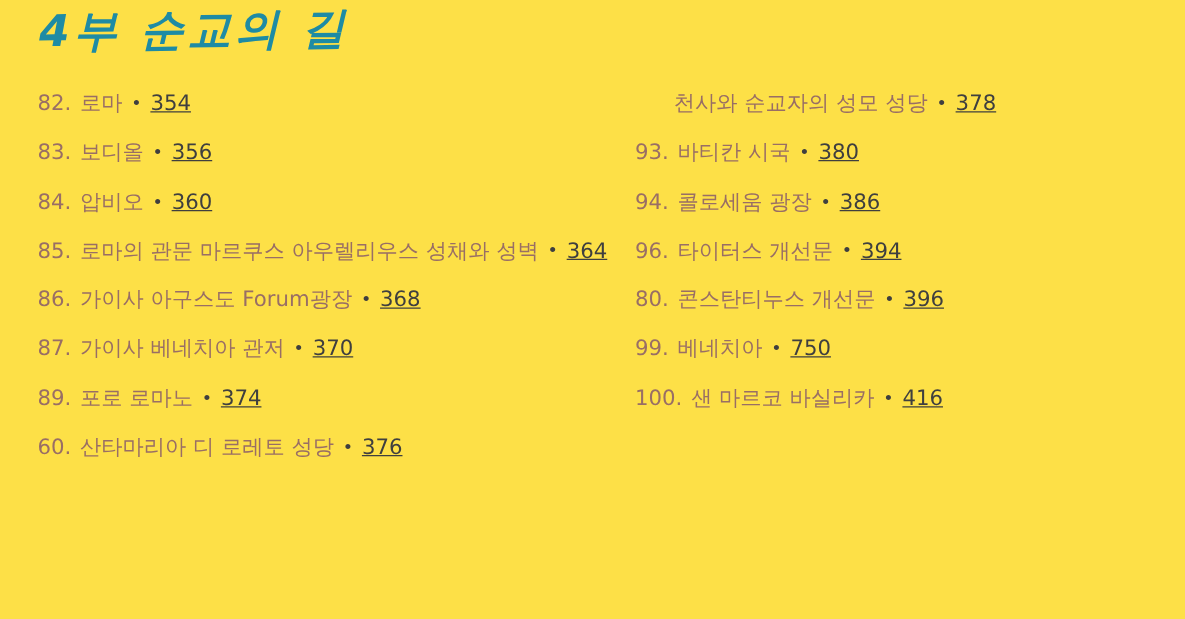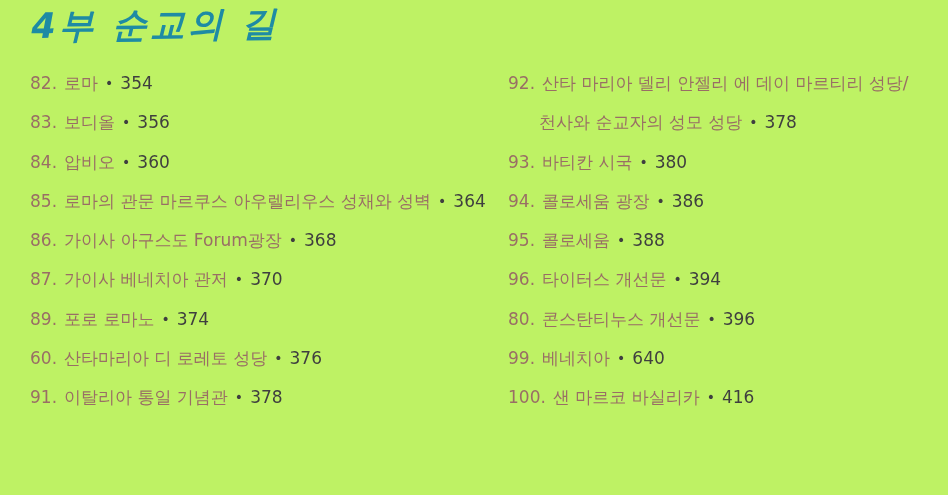--- a/index.html
+++ b/index.html
@@ -4,21 +4,21 @@
 <style>
   html, body { margin: 0; padding: 0; }
   body {
     background: #ffffff;
     font-family: "DejaVu Sans", sans-serif;
   }
   .page {
     position: relative;
     width: 948px;
     height: 495px;
-    background: #bef264;
+    background: #fde047;
     overflow: hidden;
   }
   .section-title {
     position: absolute;
     left: 31px;
     top: 0px;
     margin: 0;
     font-size: 35px;
     line-height: 52px;
     font-weight: bold;
@@ -42,21 +42,21 @@
     color: #996e65;
     white-space: nowrap;
   }
   .row .num { margin-right: 7px; text-align: right; }
   .row .sep {
     color: #3f3f3f;
     margin: 0 7px;
     font-size: 14px;
     vertical-align: 1px;
   }
-  .row .pg { color: #3f3f3f; }
+  .row .pg { color: #3f3f3f; text-decoration: underline; }
   .row.cont { padding-left: 31px; }
 </style>
 </head>
 <body>
 
 <div class="page">
 
   <h1 class="section-title">4부 순교의 길</h1>
 
   <div class="col col-left">
@@ -77,48 +77,39 @@
     </div>
     <div class="row">
       <span class="num">87.</span><span class="ttl">가이사 베네치아 관저</span><span class="sep">•</span><span class="pg">370</span>
     </div>
     <div class="row">
       <span class="num">89.</span><span class="ttl">포로 로마노</span><span class="sep">•</span><span class="pg">374</span>
     </div>
     <div class="row">
       <span class="num">60.</span><span class="ttl">산타마리아 디 로레토 성당</span><span class="sep">•</span><span class="pg">376</span>
     </div>
-    <div class="row">
-      <span class="num">91.</span><span class="ttl">이탈리아 통일 기념관</span><span class="sep">•</span><span class="pg">378</span>
-    </div>
   </div>
 
   <div class="col col-right">
-    <div class="row">
-      <span class="num">92.</span><span class="ttl">산타 마리아 델리 안젤리 에 데이 마르티리 성당/</span>
-    </div>
     <div class="row cont">
       <span class="ttl">천사와 순교자의 성모 성당</span><span class="sep">•</span><span class="pg">378</span>
     </div>
     <div class="row">
       <span class="num">93.</span><span class="ttl">바티칸 시국</span><span class="sep">•</span><span class="pg">380</span>
     </div>
     <div class="row">
       <span class="num">94.</span><span class="ttl">콜로세움 광장</span><span class="sep">•</span><span class="pg">386</span>
     </div>
     <div class="row">
-      <span class="num">95.</span><span class="ttl">콜로세움</span><span class="sep">•</span><span class="pg">388</span>
-    </div>
-    <div class="row">
       <span class="num">96.</span><span class="ttl">타이터스 개선문</span><span class="sep">•</span><span class="pg">394</span>
     </div>
     <div class="row">
       <span class="num">80.</span><span class="ttl">콘스탄티누스 개선문</span><span class="sep">•</span><span class="pg">396</span>
     </div>
     <div class="row">
-      <span class="num">99.</span><span class="ttl">베네치아</span><span class="sep">•</span><span class="pg">640</span>
+      <span class="num">99.</span><span class="ttl">베네치아</span><span class="sep">•</span><span class="pg">750</span>
     </div>
     <div class="row">
       <span class="num">100.</span><span class="ttl">샌 마르코 바실리카</span><span class="sep">•</span><span class="pg">416</span>
     </div>
   </div>
 
 </div>
 
 </body></html>

